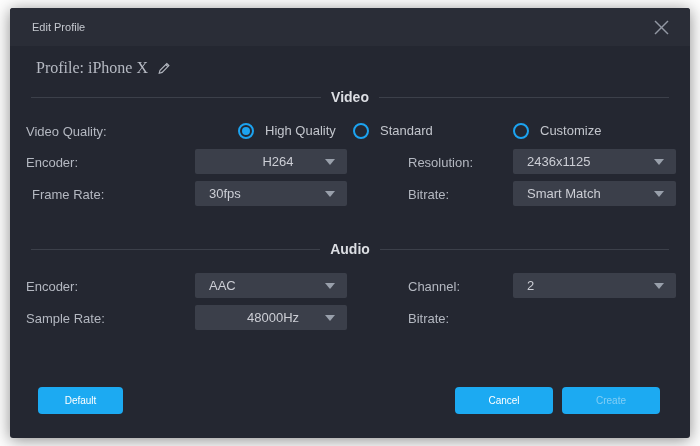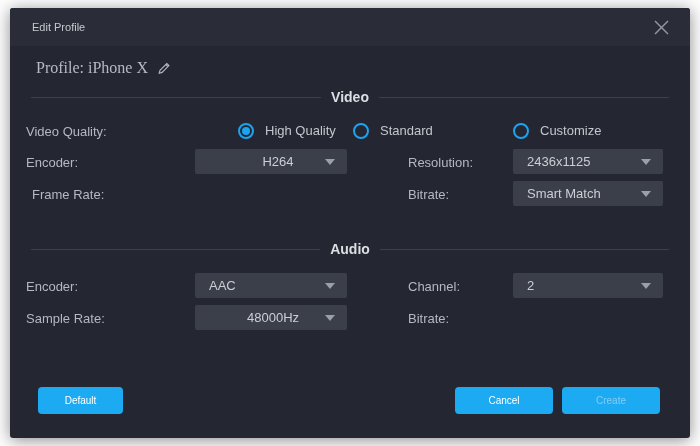--- a/index.html
+++ b/index.html
@@ -57,21 +57,21 @@
     display:flex; align-items:center; cursor:pointer;
   }
   .dropdown .dd-value { margin-left:14px; font-size:13px; color:#ccced5; }
   .dropdown .dd-arrow {
     position:absolute; right:12px; top:50%; margin-top:-3px;
     width:0; height:0;
     border-left:5px solid transparent; border-right:5px solid transparent;
     border-top:6px solid #99a0ab;
   }
   .dd-left  { left:185px; width:152px; }
-  .dd-right { left:503px; width:150px; }
+  .dd-right { left:503px; width:163px; }
 
   .lbl-left  { left:16px; }
   .lbl-right { left:398px; }   
 
   .btn {
     position:absolute; height:27px; background:#1caaf2; border:none; border-radius:4px;
     color:#ffffff; font-size:10px; font-family:"Liberation Sans", sans-serif;
     display:flex; align-items:center; justify-content:center; cursor:pointer;
   }
   .btn.disabled { color:rgba(230,242,250,0.5); cursor:default; }
@@ -134,20 +134,24 @@
       <span class="dd-value">H264</span>
       <span class="dd-arrow"></span>
     </div>
     <span class="field-label lbl-right" style="top:147px;">Resolution:</span>
     <div class="dropdown dd-right" style="top:141px;">
       <span class="dd-value">2436x1125</span>
       <span class="dd-arrow"></span>
     </div>
 
     <span class="field-label lbl-left" style="top:179px;margin-left:6px;">Frame Rate:</span>
+    <div class="dropdown dd-left" style="top:173px;">
+      <span class="dd-value">30fps</span>
+      <span class="dd-arrow"></span>
+    </div>
     <span class="field-label lbl-right" style="top:179px;">Bitrate:</span>
     <div class="dropdown dd-right" style="top:173px;">
       <span class="dd-value">Smart Match</span>
       <span class="dd-arrow"></span>
     </div>
 
     <div class="section-header hdr-audio">
       <div class="line"></div>
       <span class="caption">Audio</span>
       <div class="line"></div>

